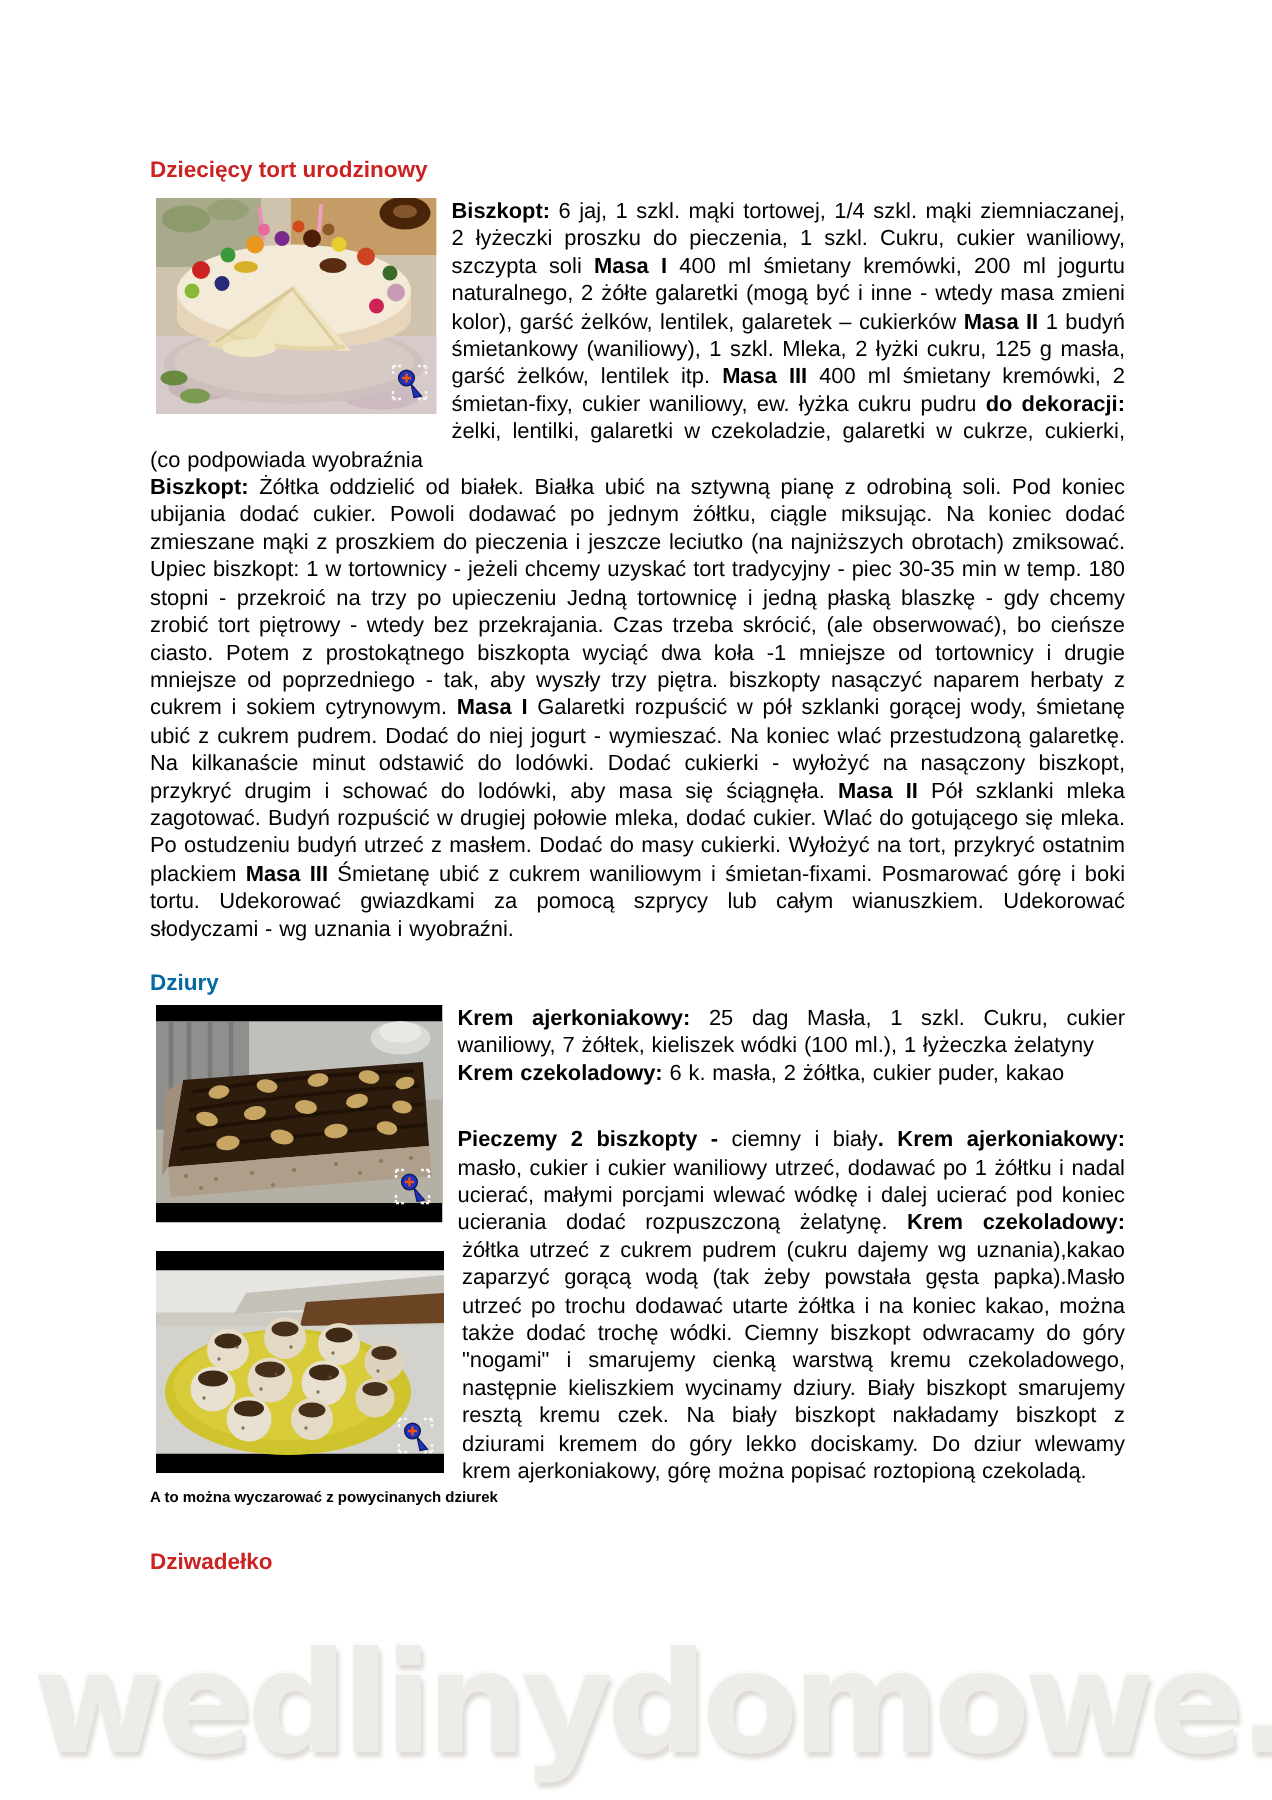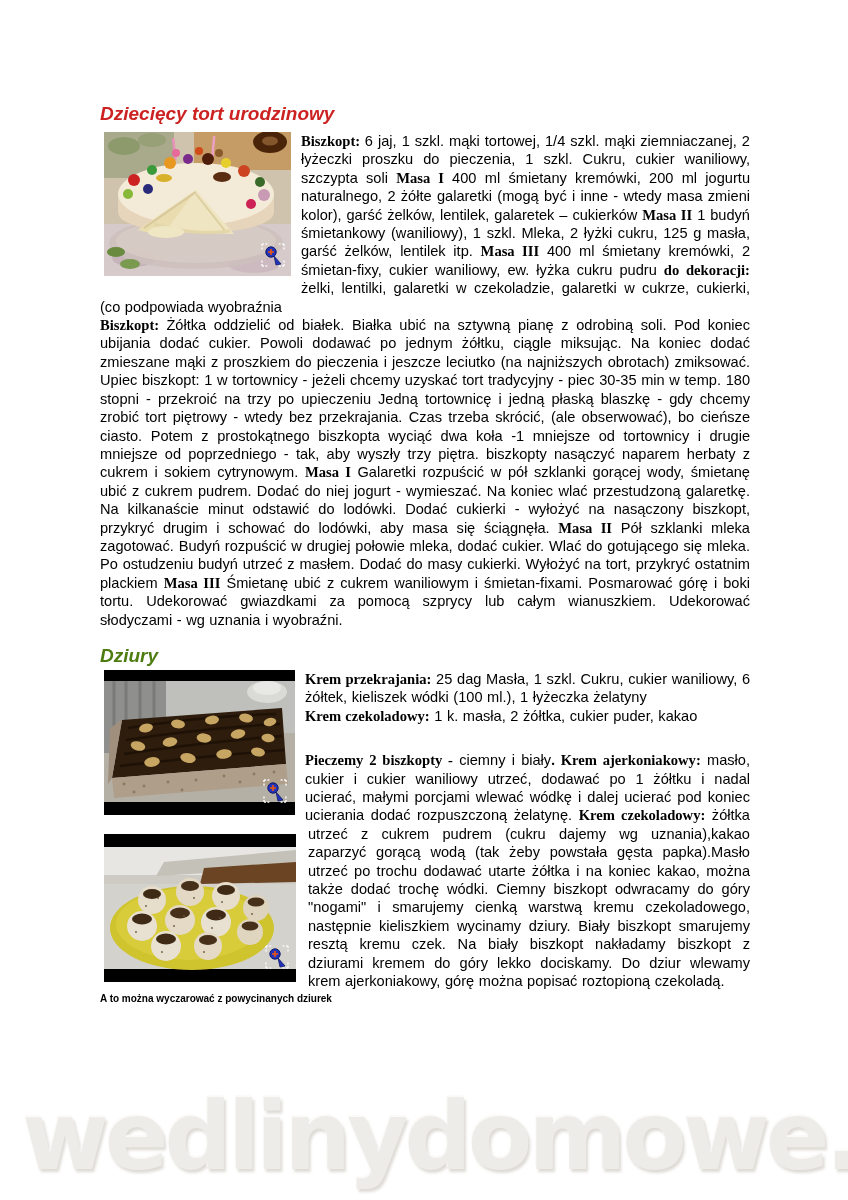--- a/index.html
+++ b/index.html
@@ -1,22 +1,22 @@
 <!DOCTYPE html>
 <html lang="pl"><head>
 <meta charset="utf-8">
 <style>
   html,body{margin:0;padding:0;background:#ffffff;}
   .page{position:relative;width:848px;height:1200px;background:#ffffff;overflow:hidden;
         font-family:"Liberation Sans","DejaVu Sans",sans-serif;color:#000;}
   .content{position:absolute;left:100px;top:0;width:650px;}
-  h2.rh{font-size:19px;line-height:19px;font-weight:700;margin:0;font-style:italic;}
+  h2.rh{font-size:15px;line-height:19px;font-weight:700;margin:0;}
   p.body{margin:0;font-size:14.6px;line-height:18.4px;text-align:justify;
          word-spacing:0.5px;}
-  p.body b{font-weight:700;font-family:Liberation Serif, serif;}
+  p.body b{font-weight:700;}
   #heading-1{margin-top:104px;}
   .recipe-1{margin-top:9px;}
   #para-instructions{}
   #heading-2{margin-top:17px;clear:both;}
   .recipe-2{margin-top:5px;}
   #para-dziury-method{margin-top:26px;}
   p.bold-line{margin:0;font-size:10px;line-height:18.4px;font-weight:700;text-align:left;}
   #heading-3{margin-top:23px;}
   .ph{float:left;margin:0 10px 4px 4px;display:block;}
   .ph-1{width:187px;height:144px;}
@@ -86,21 +86,21 @@
           <path d="M167,117 v6 M164,120 h6" stroke="#ee5511" stroke-width="1.6"></path>
           <path d="M170,124 L177,132 L172,133 Z" fill="#2233bb" stroke="#101a66" stroke-width="0.8"></path>
         </g>
       </svg>
 
       <p class="body" id="para-ingredients"><b>Biszkopt: </b><span>6 jaj, 1 szkl. mąki tortowej, 1/4 szkl. mąki ziemniaczanej, 2 łyżeczki proszku do pieczenia, 1 szkl. Cukru, cukier waniliowy, szczypta soli </span><b>Masa I</b><span> 400 ml śmietany kremówki, 200 ml jogurtu naturalnego, 2 żółte galaretki (mogą być i inne - wtedy masa zmieni kolor), garść żelków, lentilek, galaretek – cukierków </span><b>Masa II</b><span> 1 budyń śmietankowy (waniliowy), 1 szkl. Mleka, 2 łyżki cukru, 125 g masła, garść żelków, lentilek itp. </span><b>Masa III</b><span> 400 ml śmietany kremówki, 2 śmietan-fixy, cukier waniliowy, ew. łyżka cukru pudru </span><b>do dekoracji:</b><span> żelki, lentilki, galaretki w czekoladzie, galaretki w cukrze, cukierki, (co podpowiada wyobraźnia</span></p>
     </div>
 
     <p class="body" id="para-instructions"><b>Biszkopt: </b><span>Żółtka oddzielić od białek. Białka ubić na sztywną pianę z odrobiną soli. Pod koniec ubijania dodać cukier. Powoli dodawać po jednym żółtku, ciągle miksując. Na koniec dodać zmieszane mąki z proszkiem do pieczenia i jeszcze leciutko (na najniższych obrotach) zmiksować. Upiec biszkopt: 1 w tortownicy - jeżeli chcemy uzyskać tort tradycyjny - piec 30-35 min w temp. 180 stopni - przekroić na trzy po upieczeniu Jedną tortownicę i jedną płaską blaszkę - gdy chcemy zrobić tort piętrowy - wtedy bez przekrajania. Czas trzeba skrócić, (ale obserwować), bo cieńsze ciasto. Potem z prostokątnego biszkopta wyciąć dwa koła -1 mniejsze od tortownicy i drugie mniejsze od poprzedniego - tak, aby wyszły trzy piętra. biszkopty nasączyć naparem herbaty z cukrem i sokiem cytrynowym. </span><b>Masa I</b><span> Galaretki rozpuścić w pół szklanki gorącej wody, śmietanę ubić z cukrem pudrem. Dodać do niej jogurt - wymieszać. Na koniec wlać przestudzoną galaretkę. Na kilkanaście minut odstawić do lodówki. Dodać cukierki - wyłożyć na nasączony biszkopt, przykryć drugim i schować do lodówki, aby masa się ściągnęła. </span><b>Masa II</b><span> Pół szklanki mleka zagotować. Budyń rozpuścić w drugiej połowie mleka, dodać cukier. Wlać do gotującego się mleka. Po ostudzeniu budyń utrzeć z masłem. Dodać do masy cukierki. Wyłożyć na tort, przykryć ostatnim plackiem </span><b>Masa III</b><span> Śmietanę ubić z cukrem waniliowym i śmietan-fixami. Posmarować górę i boki tortu. Udekorować gwiazdkami za pomocą szprycy lub całym wianuszkiem. Udekorować słodyczami - wg uznania i wyobraźni.</span></p>
 
-    <h2 class="rh heading" id="heading-2" style="color: #4d7c0f;">Dziury</h2>
+    <h2 class="rh heading" id="heading-2" style="color: #0369a1;">Dziury</h2>
 
     <div class="recipe-2">
 
       <svg class="ph ph-2" viewBox="0 0 191 145" xmlns="http://www.w3.org/2000/svg">
         <rect x="0" y="0" width="191" height="145" fill="#000000"></rect>
         <rect x="0" y="11" width="191" height="121" fill="#b5b0a6"></rect>
         <rect x="0" y="11" width="62" height="72" fill="#8f8f8d"></rect>
         <path d="M10,11 V80 M22,11 V80 M36,11 V80 M50,11 V80" stroke="#7a7a78" stroke-width="3"></path>
         <rect x="62" y="11" width="129" height="52" fill="#bfbfbb"></rect>
         <ellipse cx="163" cy="22" rx="20" ry="11" fill="#dadad6"></ellipse>
@@ -211,24 +211,25 @@
             <circle cx="116" cy="84" r="1.1"></circle>
         </g>
         <g>
           <path d="M162,112 h6 M162,112 v6 M184,112 h-6 M184,112 v6 M162,134 h6 M162,134 v-6 M184,134 h-6 M184,134 v-6" stroke="#f5f5f5" stroke-width="1.6" fill="none" stroke-dasharray="2 1.4"></path>
           <circle cx="171" cy="120" r="5.2" fill="#2233bb" stroke="#101a66" stroke-width="1"></circle>
           <path d="M171,117 v6 M168,120 h6" stroke="#ee5511" stroke-width="1.6"></path>
           <path d="M174,124 L181,132 L176,133 Z" fill="#2233bb" stroke="#101a66" stroke-width="0.8"></path>
         </g>
       </svg>
 
-      <p class="body" id="para-dziury-ingredients"><b>Krem przekrajania:</b><span> 25 dag Masła, 1 szkl. Cukru, cukier waniliowy, 6 żółtek, kieliszek wódki (100 ml.), 1 łyżeczka żelatyny</span><br><b>Krem czekoladowy:</b><span> 1 k. masła, 2 żółtka, cukier puder, kakao</span></p>
+      <p class="body" id="para-dziury-ingredients"><b>Krem ajerkoniakowy:</b><span> 25 dag Masła, 1 szkl. Cukru, cukier waniliowy, 7 żółtek, kieliszek wódki (100 ml.), 1 łyżeczka żelatyny</span><br><b>Krem czekoladowy:</b><span> 6 k. masła, 2 żółtka, cukier puder, kakao</span></p>
 
       <p class="body" id="para-dziury-method"><b>Pieczemy 2 biszkopty -</b><span> ciemny i biały</span><b>. Krem ajerkoniakowy:</b><span> masło, cukier i cukier waniliowy utrzeć, dodawać po 1 żółtku i nadal ucierać, małymi porcjami wlewać wódkę i dalej ucierać pod koniec ucierania dodać rozpuszczoną żelatynę. </span><b>Krem czekoladowy:</b><span> żółtka utrzeć z cukrem pudrem (cukru dajemy wg uznania),kakao zaparzyć gorącą wodą (tak żeby powstała gęsta papka).Masło utrzeć po trochu dodawać utarte żółtka i na koniec kakao, można także dodać trochę wódki. Ciemny biszkopt odwracamy do góry "nogami" i smarujemy cienką warstwą kremu czekoladowego, następnie kieliszkiem wycinamy dziury. Biały biszkopt smarujemy resztą kremu czek. Na biały biszkopt nakładamy biszkopt z dziurami kremem do góry lekko dociskamy. Do dziur wlewamy krem ajerkoniakowy, górę można popisać roztopioną czekoladą.</span></p>
 
       <p class="bold-line">A to można wyczarować z powycinanych dziurek</p>
     </div>
 
+    <h2 class="rh heading" id="heading-3" style="color: rgb(204, 34, 34);">Dziwadełko</h2>
 
   </div>
 
   <div class="watermark" style="color: rgb(237, 236, 233);">wedlinydomowe.pl</div>
 </div>
 
 </body></html>

